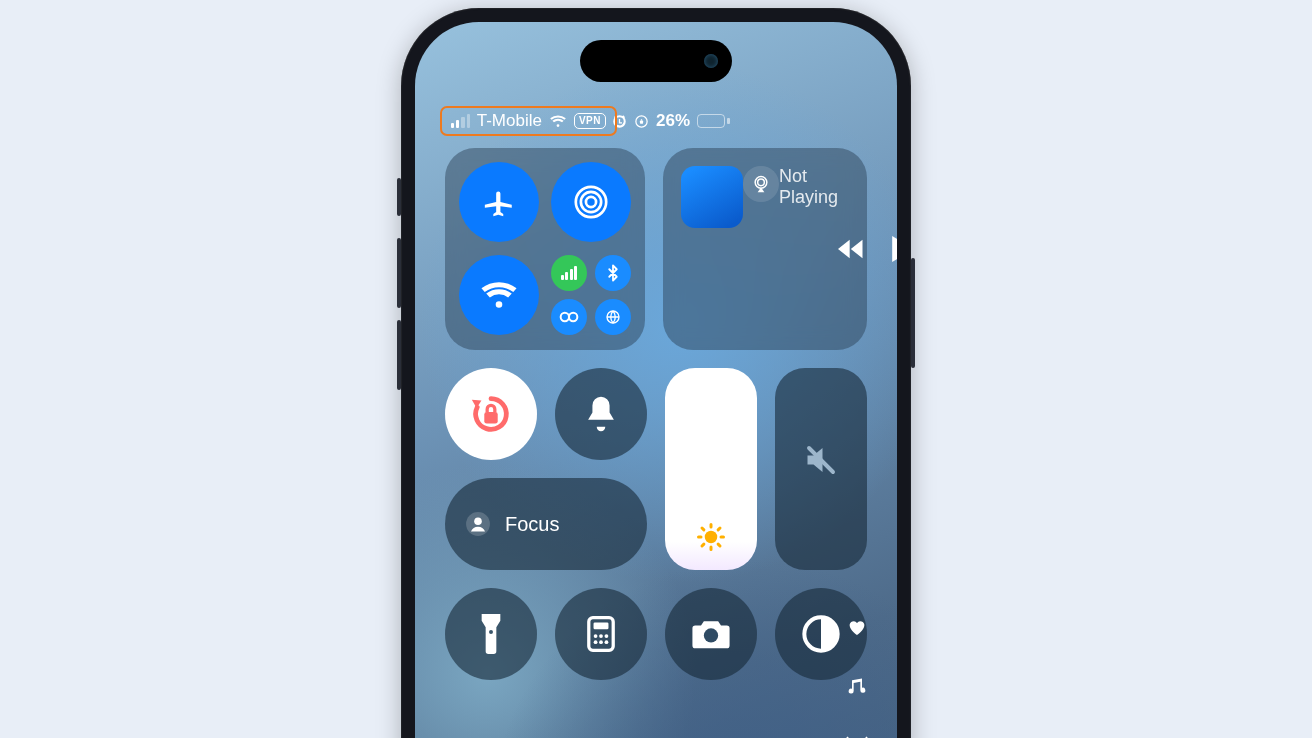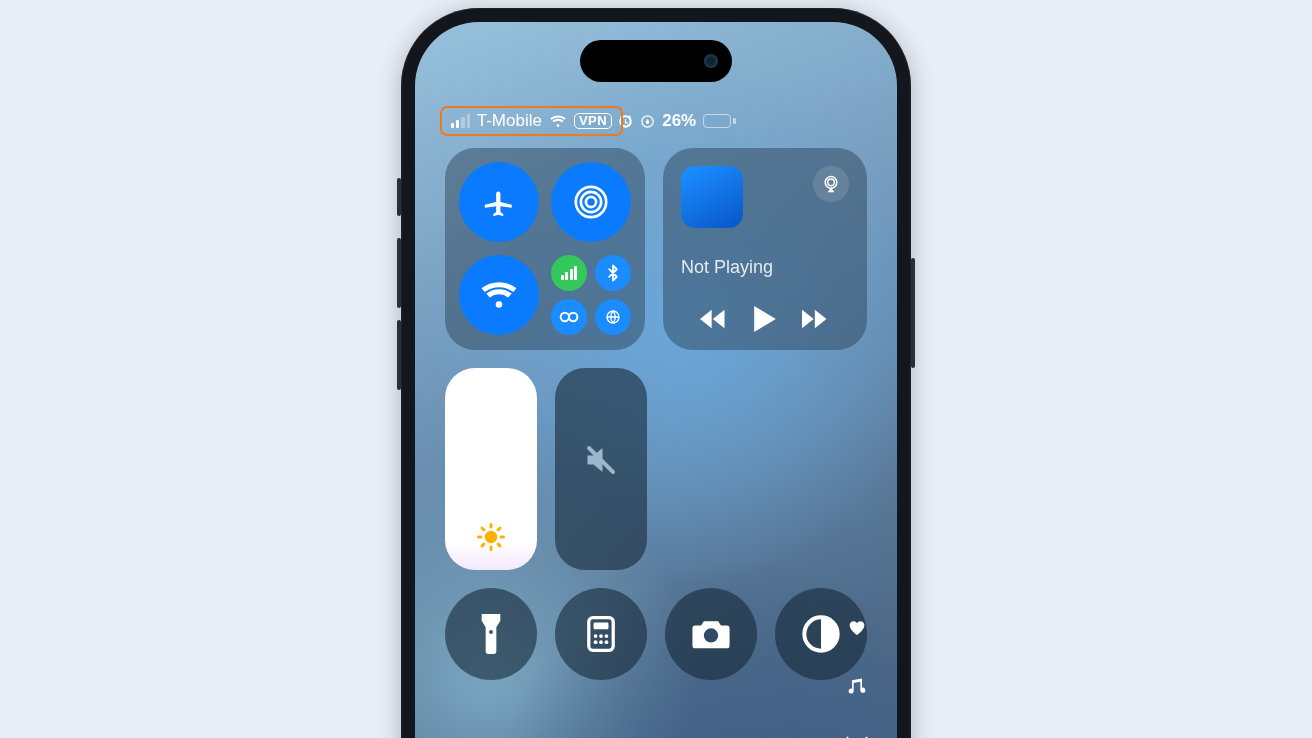--- a/index.html
+++ b/index.html
@@ -50,41 +50,41 @@
     display:flex;justify-content:flex-start;align-items:center;font-size:17px;
   }
   .status-left{display:flex;align-items:center;gap:7px;position:relative;padding:2px 6px;}
   .highlight-box{position:absolute;inset:-3px -5px;border:2.5px solid var(--highlight);border-radius:7px;pointer-events:none;}
   .sig{display:flex;align-items:flex-end;gap:2px;height:14px;}
   .sig i{width:3.2px;background:rgba(255,255,255,.35);border-radius:1px;}
   .sig i:nth-child(1){height:5px;background:#fff;}
   .sig i:nth-child(2){height:8px;background:#fff;}
   .sig i:nth-child(3){height:11px;}
   .sig i:nth-child(4){height:14px;}
-  .vpn-badge{border:1.6px solid #fff;border-radius:5px;font-size:13px;font-weight:700;padding:0 4px;line-height:14px;letter-spacing:.5px;}
+  .vpn-badge{border:1.6px solid #fff;border-radius:5px;font-size:10px;font-weight:700;padding:0 4px;line-height:14px;letter-spacing:.5px;}
   .status-right{display:flex;align-items:center;gap:7px;font-weight:600;}
   .batt{display:flex;align-items:center;gap:2px;}
   .batt-body{width:28px;height:14px;border:1.5px solid rgba(255,255,255,.55);border-radius:4px;position:relative;padding:1.5px;}
   .batt-fill{height:100%;width:100%;background:#fff;border-radius:2px;}
   .batt-cap{width:2.5px;height:6px;background:rgba(255,255,255,.55);border-radius:1px;}
   .cc{position:absolute;top:126px;left:30px;right:30px;bottom:0;}
   .row1{display:flex;gap:18px;}
   .panel{
     background:var(--tile-alpha);border-radius:30px;flex:1;position:relative;
     backdrop-filter:blur(10px);
   }
   .conn{width:202px;height:202px;padding:14px;display:grid;grid-template-columns:1fr 1fr;grid-template-rows:1fr 1fr;gap:12px;}
   .circ{border-radius:50%;display:flex;align-items:center;justify-content:center;color:#fff;}
   .big{width:80px;height:80px;}
   .bg-blue{background:var(--blue);}
   .cluster{display:grid;grid-template-columns:1fr 1fr;grid-template-rows:1fr 1fr;gap:8px;width:80px;height:80px;}
   .mini{width:36px;height:36px;border-radius:50%;display:flex;align-items:center;justify-content:center;font-size:16px;}
   .bg-green{background:var(--green);color:#fff;}
   .bg-blue2{background:var(--blue2);color:#fff;}
-  .media{width:202px;height:202px;padding:18px;color:#fff;display:flex;flex-direction:column;justify-content:space-between;}
+  .media{width:202px;height:202px;padding:18px;color:#fff;display:flex;flex-direction:row;justify-content:space-between;}
   .media-top{display:flex;justify-content:space-between;align-items:flex-start;}
   .art{width:62px;height:62px;border-radius:14px;background:linear-gradient(150deg,#1a8cff 10%,#0a5bcc 90%);}
   .airplay{width:36px;height:36px;border-radius:50%;background:rgba(255,255,255,.12);display:flex;align-items:center;justify-content:center;}
   .np{font-size:18px;color:rgba(255,255,255,.85);}
   .controls{display:flex;align-items:center;justify-content:center;gap:26px;font-size:22px;color:#fff;}
   .row2{display:flex;gap:18px;margin-top:18px;height:202px;}
   .col{display:flex;flex-direction:column;gap:18px;width:202px;}
   .pair{display:flex;gap:18px;}
   .round{
     width:92px;height:92px;border-radius:50%;display:flex;align-items:center;justify-content:center;
@@ -238,20 +238,47 @@
             <span>
                 <svg width="28" height="20" viewBox="0 0 24 16" fill="#fff">
                   <path d="M0 0l10 8L0 16V0zm11 0l10 8-10 8V0z"></path>
                 </svg>
               </span>
           </div>
         </div>
       </div>
 
       <div class="row2">
+        <div class="col">
+          <div class="pair">
+            <div class="round white">
+              <svg width="46" height="46" viewBox="0 0 48 48" fill="none">
+                  <path d="M24 8a16 16 0 1 1-14.4 9" stroke="#ff6b6b" stroke-width="5" stroke-linecap="round"></path>
+                  <path d="M14 10l-5 8-5-9" fill="#ff6b6b"></path>
+                  <rect x="17" y="22" width="14" height="12" rx="2.5" fill="#ff6b6b"></rect>
+                  <path d="M20 22v-3a4 4 0 0 1 8 0v3" stroke="#ff6b6b" stroke-width="3.4" fill="none"></path>
+                </svg>
+            </div>
+            <div class="round dark">
+              <svg width="36" height="40" viewBox="0 0 24 28" fill="#fff">
+                  <path d="M12 2a6 6 0 0 0-6 6v5l-3 5h18l-3-5V8a6 6 0 0 0-6-6zm0 24a3 3 0 0 0 3-3H9a3 3 0 0 0 3 3z"></path>
+                </svg>
+            </div>
+          </div>
+          <div class="focus">
+            <span>
+              <svg width="26" height="26" viewBox="0 0 24 24" fill="#fff">
+                  <circle cx="12" cy="12" r="11" fill="rgba(255,255,255,.18)"></circle>
+                  <circle cx="12" cy="9.5" r="3.5" fill="#fff"></circle>
+                  <path d="M5.5 19a7 7 0 0 1 13 0" fill="#fff"></path>
+                </svg>
+            </span>
+            <span>Focus</span>
+          </div>
+        </div>
 
         <div class="slider bright">
           <span>
             <svg width="30" height="30" viewBox="0 0 24 24" fill="#ffb000">
                 <circle cx="12" cy="12" r="5"></circle>
                 <g stroke="#ffb000" stroke-width="2.4" stroke-linecap="round">
                   <path d="M12 2v2M12 20v2M2 12h2M20 12h2M4.8 4.8l1.5 1.5M17.7 17.7l1.5 1.5M4.8 19.2l1.5-1.5M17.7 6.3l1.5-1.5"></path>
                 </g>
               </svg>
           </span>

